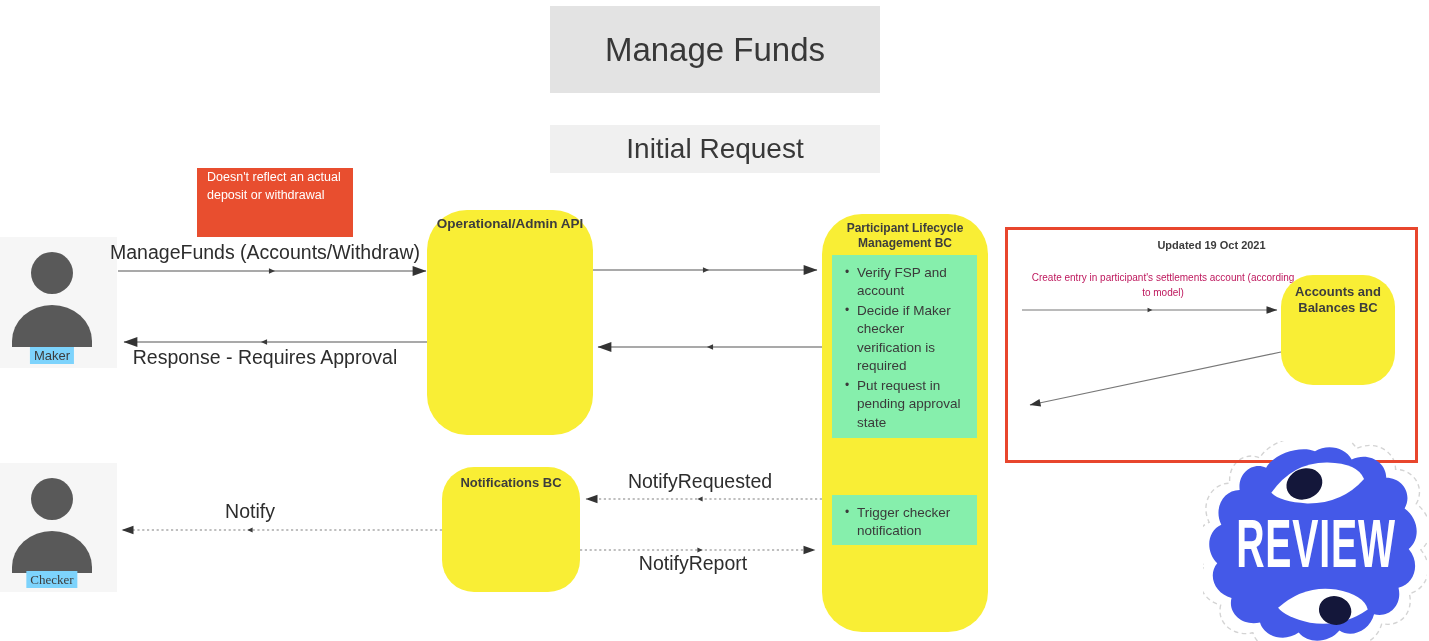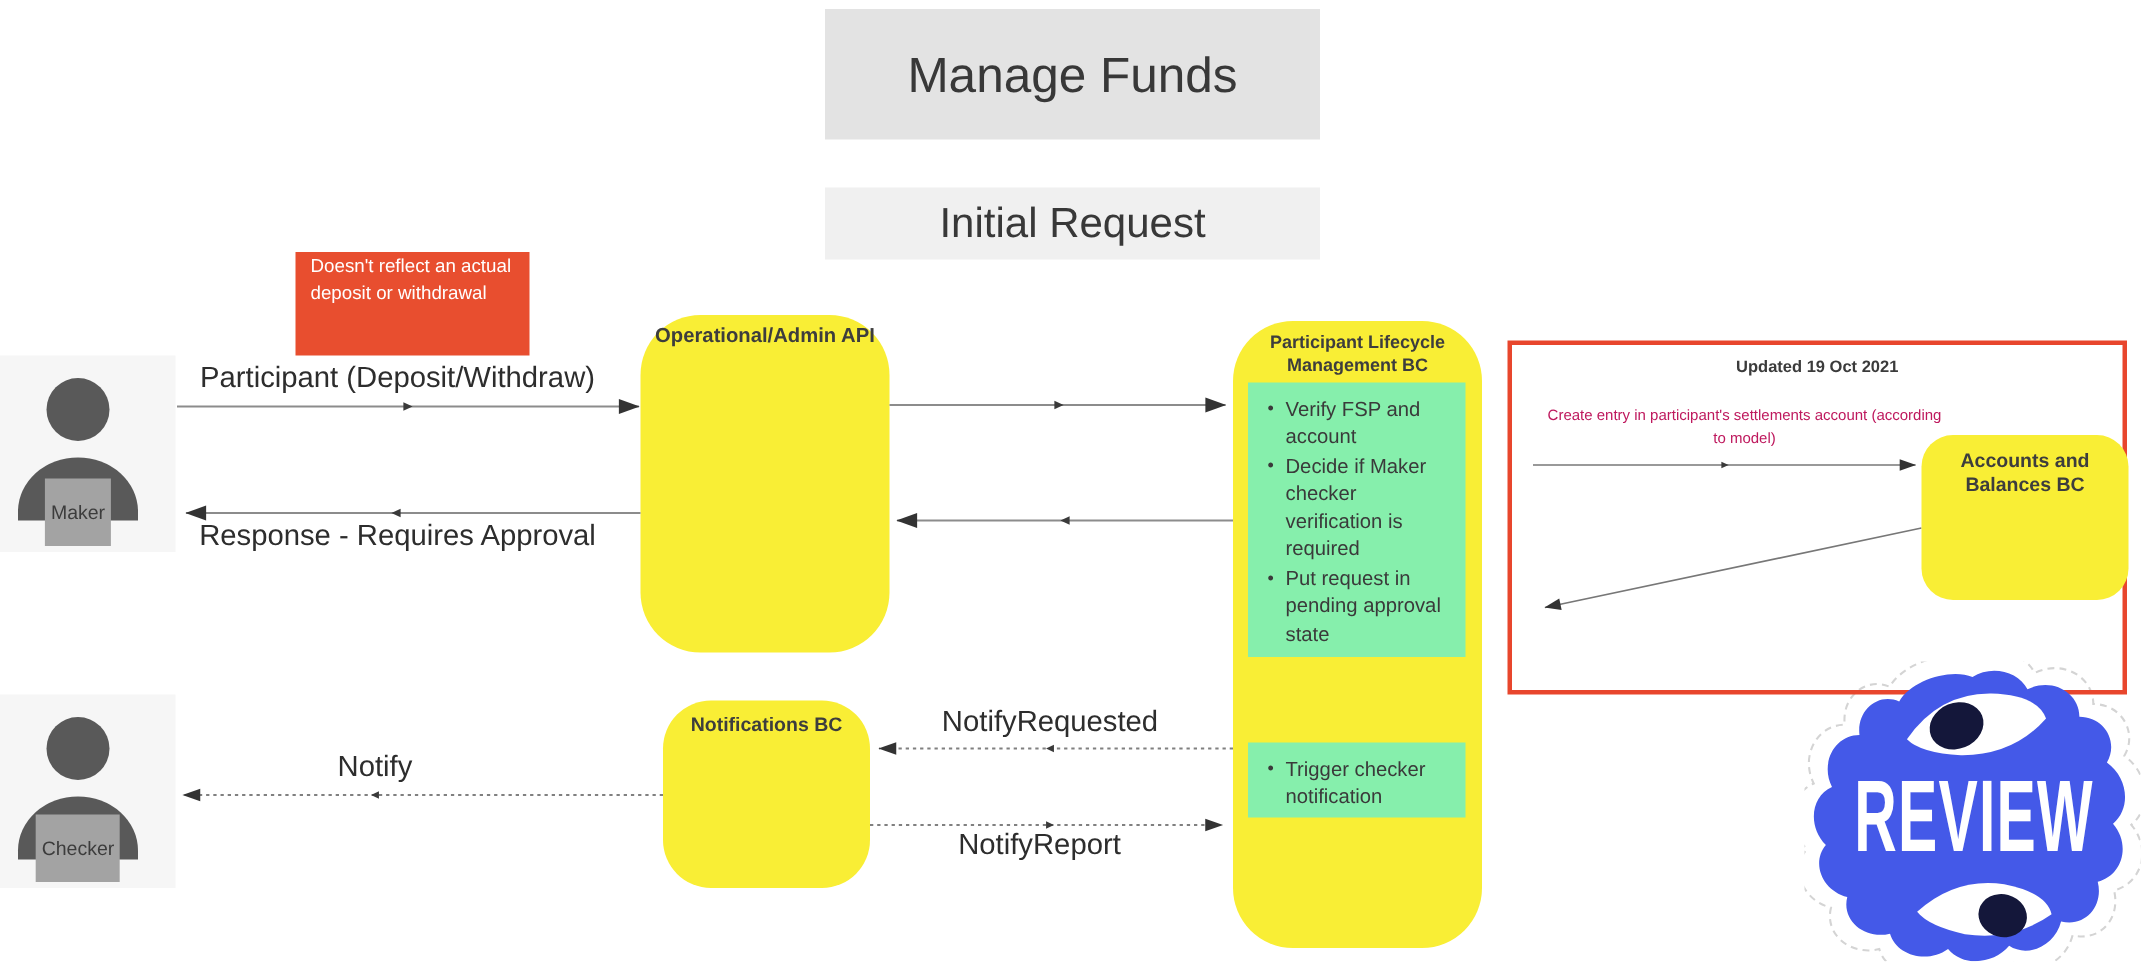--- a/index.html
+++ b/index.html
@@ -12,35 +12,35 @@
   .bar-main{left:550px;top:6px;width:330px;height:87px;background:#e3e3e3;font-size:33px;color:#383838;}
   .bar-sub{left:550px;top:125px;width:330px;height:48px;background:#f0f0f0;font-size:28px;color:#383838;}
 
   
   .note{left:197px;top:168px;width:156px;height:69px;background:#e84e2f;color:#fff;
         font-size:12.5px;line-height:1.45;padding:0 10px;box-sizing:border-box;}
 
   
   .actor{width:117px;background:#f6f6f6;}
   .actor-maker{left:0;top:237px;height:131px;}
-  .actor-checker{left:0;top:463px;height:129px;}
+  .actor-checker{left:0;top:463px;height:129px;font-family:Liberation Serif, serif;}
   .actor svg{position:absolute;left:0;top:6px;}
   .actor-label{position:absolute;bottom:4px;left:52px;transform:translateX(-50%);
-               background:#a3a3a3;color:#3c3c3c;font-size:13px;padding:14px 4px;line-height:17px;}
+               background:#7dd3fc;color:#3c3c3c;font-size:13px;padding:0 4px;line-height:17px;}
 
   
   .ybox{background:#f9ee35;box-sizing:border-box;}
   .ybox .ytitle{font-weight:bold;color:#3d3d3d;text-align:center;line-height:1.22;}
   .box-op{left:427px;top:210px;width:166px;height:225px;border-radius:40px;}
   .box-op .ytitle{padding-top:6px;font-size:13.5px;}
   .box-plm{left:822px;top:214px;width:166px;height:418px;border-radius:40px;}
   .box-plm .ytitle{padding-top:7px;font-size:12px;}
   .box-notif{left:442px;top:467px;width:138px;height:125px;border-radius:32px;}
   .box-notif .ytitle{padding-top:8px;font-size:13px;}
-  .box-ab{left:1281px;top:275px;width:138px;height:110px;border-radius:21px;z-index:4;margin-top:15px;}
+  .box-ab{left:1281px;top:275px;width:114px;height:110px;border-radius:32px;z-index:4;}
   .box-ab .ytitle{padding-top:9px;font-size:13px;}
 
   
   .panel{position:absolute;background:#86efac;color:#3a3a3a;box-sizing:border-box;}
   .panel-1{left:10px;top:41px;width:145px;height:183px;}
   .panel-2{left:10px;top:281px;width:145px;height:50px;}
   ul.tasks{margin:0;padding:9px 6px 6px 25px;list-style:none;font-size:13.5px;line-height:1.37;}
   ul.tasks li{position:relative;margin-bottom:1px;}
   ul.tasks li::before{content:"\2022";position:absolute;left:-12px;font-size:12px;}
 
@@ -143,21 +143,21 @@
   </div>
 
   <div class="abs annotation">
     <div class="updated">Updated 19 Oct 2021</div>
     <div class="create-entry">Create entry in participant's settlements account (according to model)</div>
   </div>
   <div class="abs ybox box-ab">
     <div class="ytitle">Accounts and Balances BC</div>
   </div>
 
-  <div class="abs msg msg-managefunds">Participant (Deposit/Withdraw)</div>
+  <div class="abs msg msg-managefunds">ManageFunds (Accounts/Withdraw)</div>
   <div class="abs msg msg-response">Response - Requires Approval</div>
   <div class="abs msg msg-notifyrequested">NotifyRequested</div>
   <div class="abs msg msg-notifyreport">NotifyReport</div>
   <div class="abs msg msg-notify">Notify</div>
 
   <svg id="stamp-halo" class="abs" width="224" height="204" viewBox="0 0 220 200">
     <g transform="translate(110,100) scale(1.13) translate(-110,-100)">
       <path d="M110,10 C122,2 140,6 146,18 C162,10 180,20 180,36 C196,36 206,52 198,66 C212,76 214,96 202,106 C214,120 208,140 192,144 C196,160 184,174 168,170 C164,186 146,194 134,186 C124,198 104,200 94,188 C80,198 60,192 56,178 C40,182 24,170 28,154 C12,150 4,132 14,120 C2,108 4,88 18,82 C10,66 20,48 36,48 C34,32 48,20 62,26 C70,12 96,4 110,10 Z" fill="#ffffff" stroke="#d4d4d4" stroke-width="1.2" stroke-dasharray="4,3"></path>
     </g>
     <g transform="translate(110,100) scale(1.07) translate(-110,-100)">

